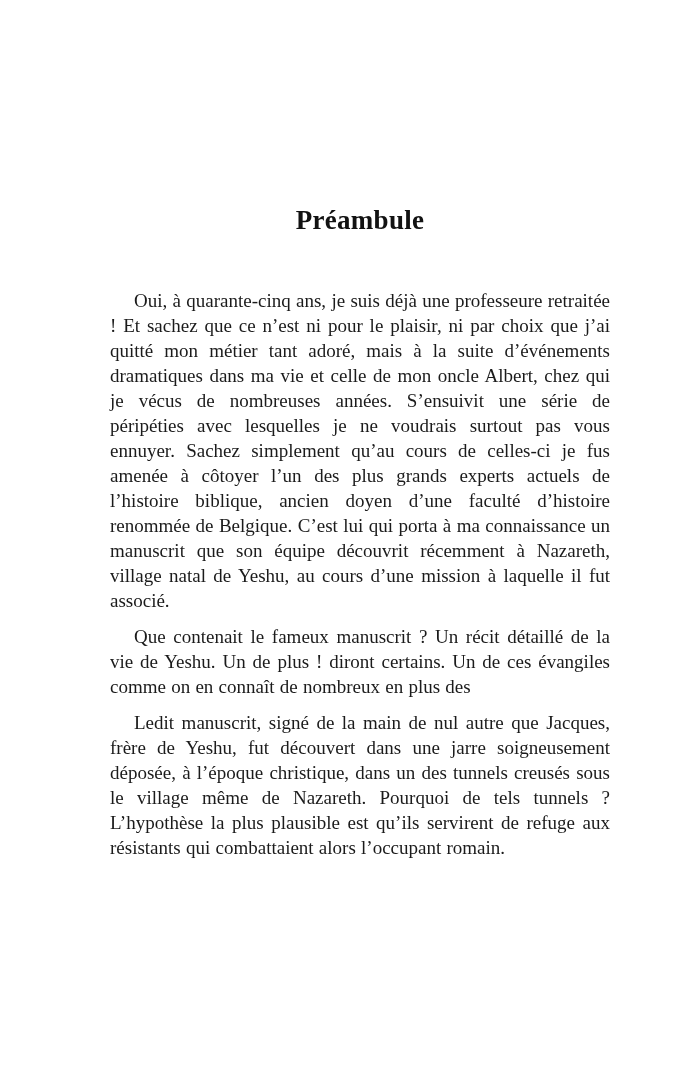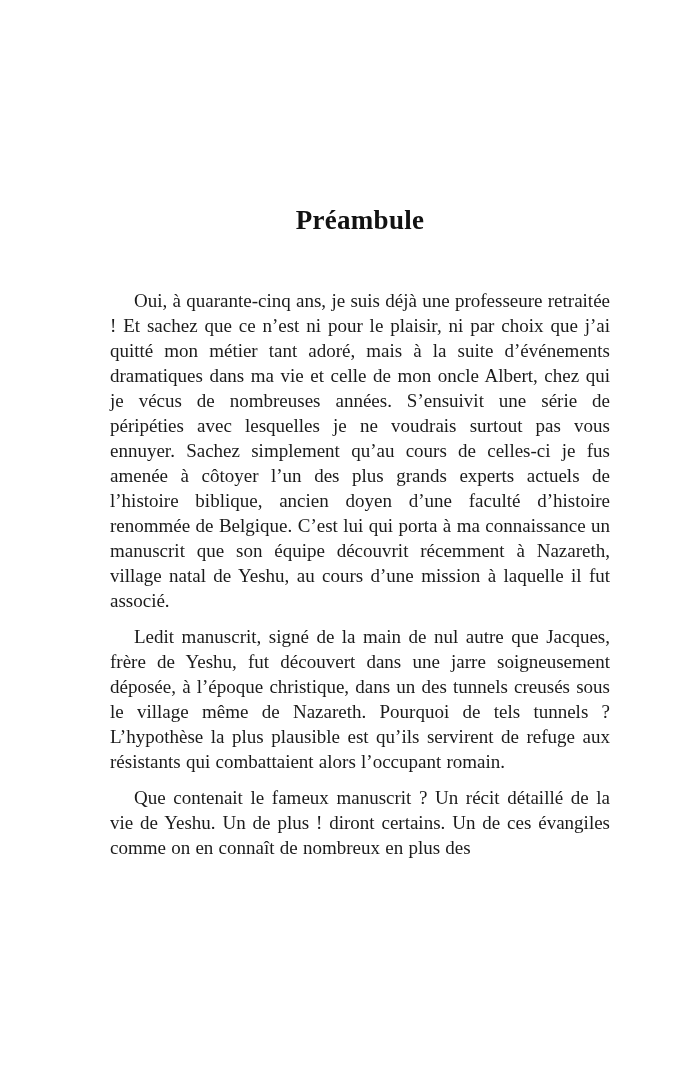--- a/index.html
+++ b/index.html
@@ -43,16 +43,16 @@
     margin-bottom: 0;
   }
 </style>
 </head>
 <body>
 
 <div class="book-page">
   <div class="text-block">
     <h1 class="chapter-title">Préambule</h1>
     <p class="para">Oui, à quarante-cinq ans, je suis déjà une professeure retraitée ! Et sachez que ce n’est ni pour le plaisir, ni par choix que j’ai quitté mon métier tant adoré, mais à la suite d’événements dramatiques dans ma vie et celle de mon oncle Albert, chez qui je vécus de nombreuses années. S’ensuivit une série de péripéties avec lesquelles je ne voudrais surtout pas vous ennuyer. Sachez simplement qu’au cours de celles-ci je fus amenée à côtoyer l’un des plus grands experts actuels de l’histoire biblique, ancien doyen d’une faculté d’histoire renommée de Belgique. C’est lui qui porta à ma connaissance un manuscrit que son équipe découvrit récemment à Nazareth, village natal de Yeshu, au cours d’une mission à laquelle il fut associé.</p>
+    <p class="para">Que contenait le fameux manuscrit ? Un récit détaillé de la vie de Yeshu. Un de plus ! diront certains. Un de ces évangiles comme on en connaît de nombreux en plus des</p>
     <p class="para">Ledit manuscrit, signé de la main de nul autre que Jacques, frère de Yeshu, fut découvert dans une jarre soigneusement déposée, à l’époque christique, dans un des tunnels creusés sous le village même de Nazareth. Pourquoi de tels tunnels ? L’hypothèse la plus plausible est qu’ils servirent de refuge aux résistants qui combattaient alors l’occupant romain.</p>
-    <p class="para">Que contenait le fameux manuscrit ? Un récit détaillé de la vie de Yeshu. Un de plus ! diront certains. Un de ces évangiles comme on en connaît de nombreux en plus des</p>
   </div>
 </div>
 
 </body></html>

